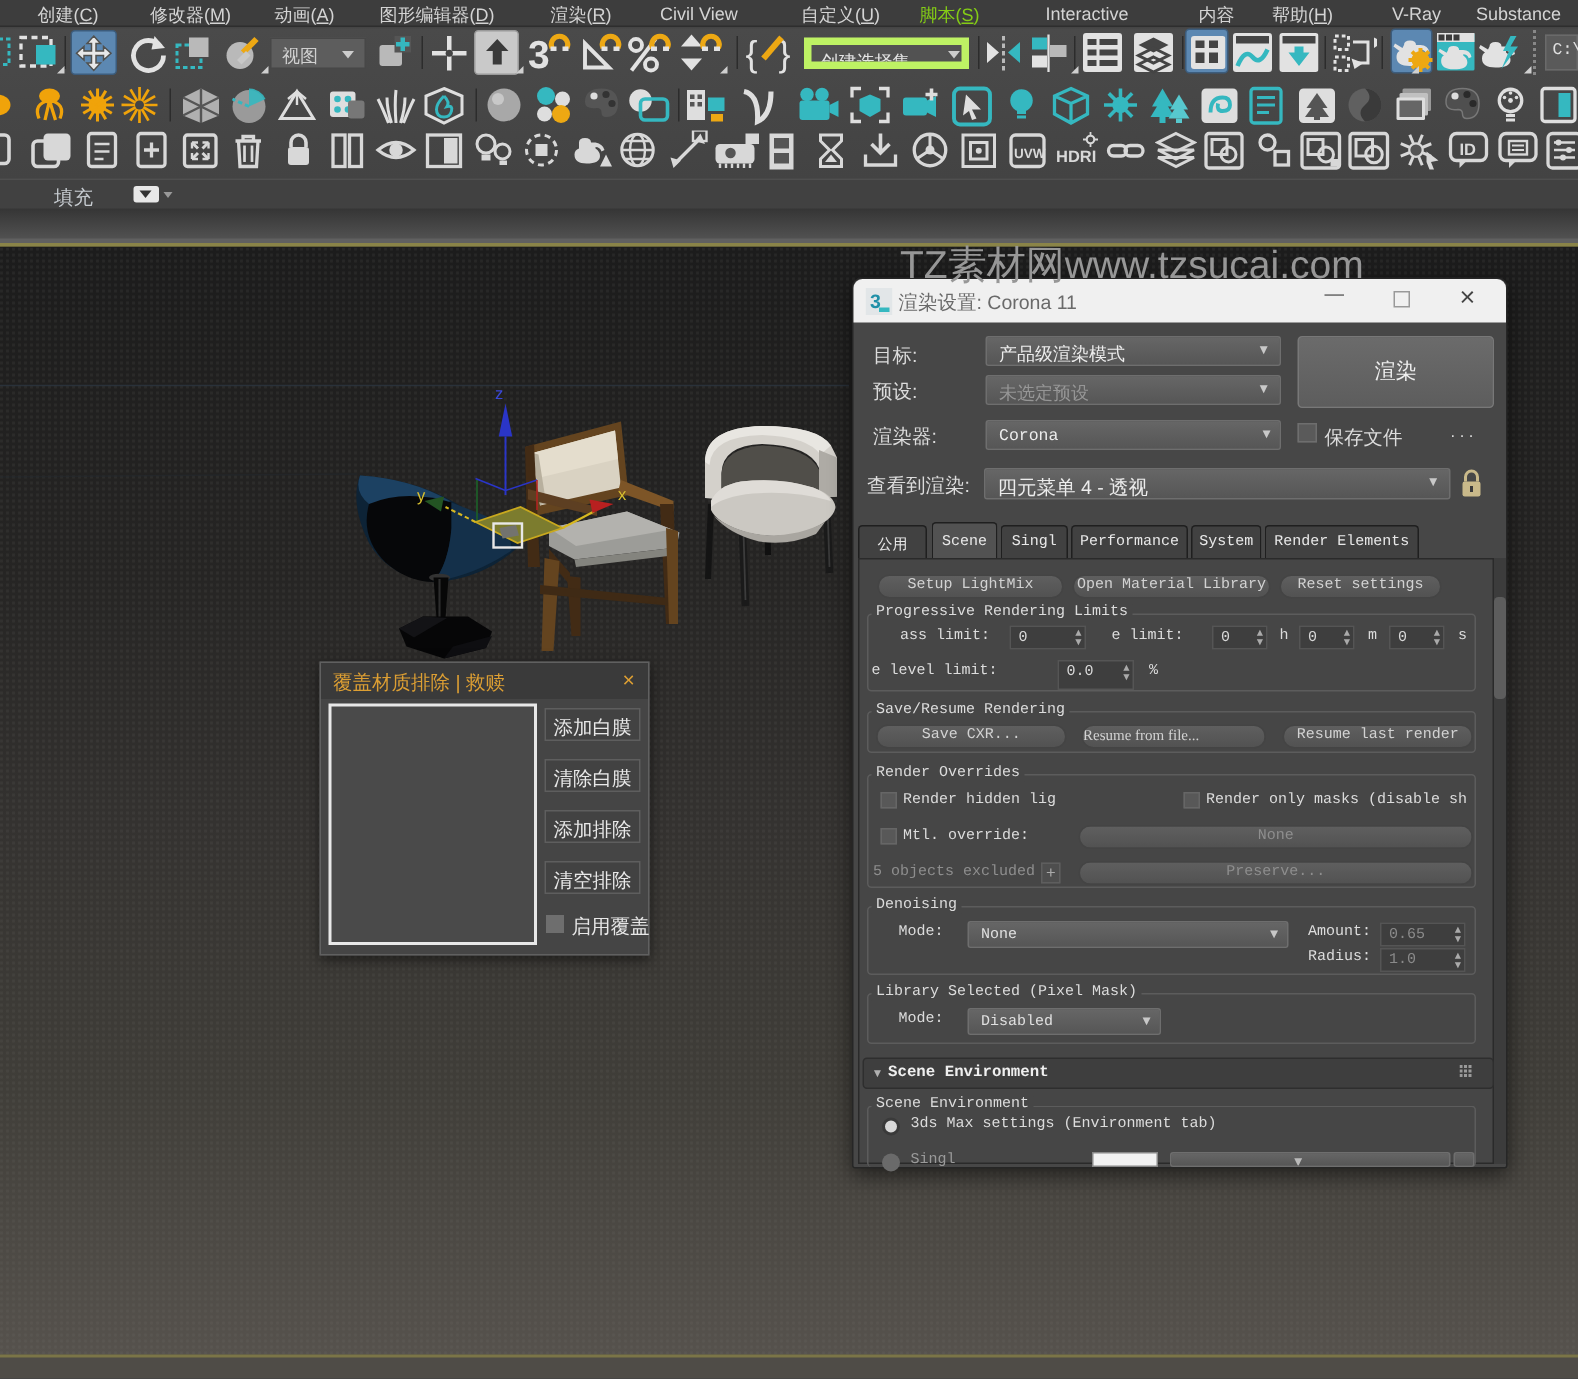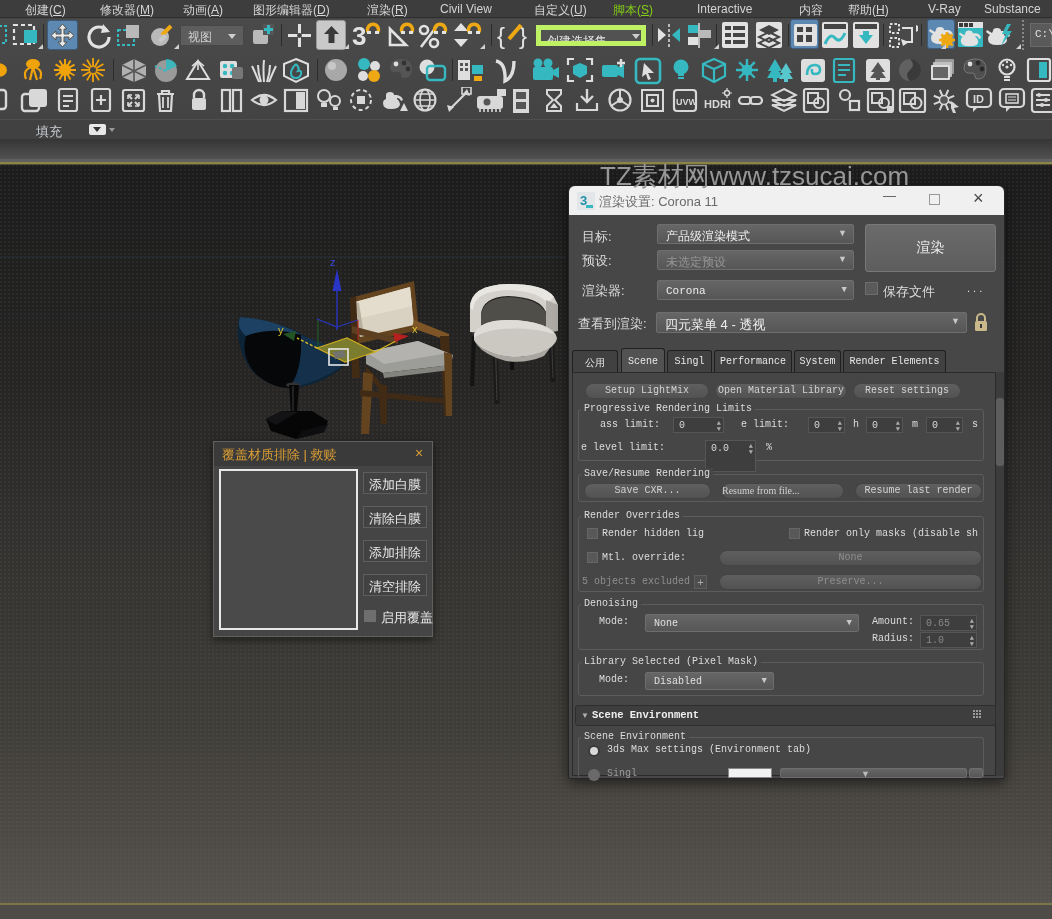--- a/index.html
+++ b/index.html
@@ -669,21 +669,21 @@
 <div class="a" style="left:600px;top:419px;font-family:'Liberation Mono',monospace;font-size:10px;color:#dcdcdc;z-index:13;white-space:nowrap">ass limit:</div>
 <div class="a" style="left:673px;top:417px;width:51px;height:16px;background:#3e3e3e;border:1px solid #555;font-family:'Liberation Mono',monospace;font-size:10px;color:#d8d8d8;padding:2px 0 0 5px;z-index:12">0<span style="float:right;margin-right:2px;color:#aaa;font-size:7px;line-height:6px">▲<br>▼</span></div>
 <div class="a" style="left:741px;top:419px;font-family:'Liberation Mono',monospace;font-size:10px;color:#dcdcdc;z-index:13;white-space:nowrap">e limit:</div>
 <div class="a" style="left:808px;top:417px;width:37px;height:16px;background:#3e3e3e;border:1px solid #555;font-family:'Liberation Mono',monospace;font-size:10px;color:#d8d8d8;padding:2px 0 0 5px;z-index:12">0<span style="float:right;margin-right:2px;color:#aaa;font-size:7px;line-height:6px">▲<br>▼</span></div>
 <div class="a" style="left:853px;top:419px;font-family:'Liberation Mono',monospace;font-size:10px;color:#dcdcdc;z-index:13;white-space:nowrap">h</div>
 <div class="a" style="left:866px;top:417px;width:37px;height:16px;background:#3e3e3e;border:1px solid #555;font-family:'Liberation Mono',monospace;font-size:10px;color:#d8d8d8;padding:2px 0 0 5px;z-index:12">0<span style="float:right;margin-right:2px;color:#aaa;font-size:7px;line-height:6px">▲<br>▼</span></div>
 <div class="a" style="left:912px;top:419px;font-family:'Liberation Mono',monospace;font-size:10px;color:#dcdcdc;z-index:13;white-space:nowrap">m</div>
 <div class="a" style="left:926px;top:417px;width:37px;height:16px;background:#3e3e3e;border:1px solid #555;font-family:'Liberation Mono',monospace;font-size:10px;color:#d8d8d8;padding:2px 0 0 5px;z-index:12">0<span style="float:right;margin-right:2px;color:#aaa;font-size:7px;line-height:6px">▲<br>▼</span></div>
 <div class="a" style="left:972px;top:419px;font-family:'Liberation Mono',monospace;font-size:10px;color:#dcdcdc;z-index:13;white-space:nowrap">s</div>
 <div class="a" style="left:581px;top:442px;font-family:'Liberation Mono',monospace;font-size:10px;color:#dcdcdc;z-index:13;white-space:nowrap">e level limit:</div>
-<div class="a" style="left:705px;top:440px;width:51px;height:32px;background:#3e3e3e;border:1px solid #555;font-family:'Liberation Mono',monospace;font-size:10px;color:#d8d8d8;padding:2px 0 0 5px;z-index:12">0.0<span style="float:right;margin-right:2px;color:#aaa;font-size:7px;line-height:6px">▲<br>▼</span></div>
+<div class="a" style="left:705px;top:440px;width:51px;height:20px;background:#3e3e3e;border:1px solid #555;font-family:'Liberation Mono',monospace;font-size:10px;color:#d8d8d8;padding:2px 0 0 5px;z-index:12">0.0<span style="float:right;margin-right:2px;color:#aaa;font-size:7px;line-height:6px">▲<br>▼</span></div>
 <div class="a" style="left:766px;top:442px;font-family:'Liberation Mono',monospace;font-size:10px;color:#dcdcdc;z-index:13;white-space:nowrap">%</div>
 <div class="a" style="left:578px;top:474px;width:406px;height:28px;border:1px solid #5c5c5c;border-radius:3px;z-index:12"></div>
 <div class="a" style="left:581px;top:468px;font-family:'Liberation Mono',monospace;font-size:10px;color:#dcdcdc;background:#464646;padding:0 3px;z-index:13;white-space:nowrap">Save/Resume Rendering</div>
 <div class="a" style="left:584px;top:483px;width:127px;height:16px;background:linear-gradient(#5f5f5f,#525252);border:1px solid #444;border-radius:8px;color:#d2d2d2;font-family:'Liberation Mono',monospace;font-size:10px;text-align:center;white-space:nowrap;overflow:hidden;padding-top:1px;z-index:12">Save CXR...</div>
 <div class="a" style="left:721px;top:483px;width:123px;height:16px;background:linear-gradient(#5f5f5f,#525252);border:1px solid #444;border-radius:8px;color:#d2d2d2;font-family:Liberation Serif, serif;font-size:10px;white-space:nowrap;overflow:hidden;padding-top:1px;z-index:12">Resume from file...</div>
 <div class="a" style="left:855px;top:483px;width:127px;height:16px;background:linear-gradient(#5f5f5f,#525252);border:1px solid #444;border-radius:8px;color:#d2d2d2;font-family:'Liberation Mono',monospace;font-size:10px;text-align:center;white-space:nowrap;overflow:hidden;padding-top:1px;z-index:12">Resume last render</div>
 <div class="a" style="left:578px;top:516px;width:406px;height:76px;border:1px solid #5c5c5c;border-radius:3px;z-index:12"></div>
 <div class="a" style="left:581px;top:510px;font-family:'Liberation Mono',monospace;font-size:10px;color:#dcdcdc;background:#464646;padding:0 3px;z-index:13;white-space:nowrap">Render Overrides</div>
 <div class="a" style="left:587px;top:528px;width:11px;height:11px;background:#585858;border:1px solid #666;z-index:12"></div>
 <div class="a" style="left:602px;top:528px;font-family:'Liberation Mono',monospace;font-size:10px;color:#dcdcdc;z-index:13;white-space:nowrap">Render hidden lig</div>

